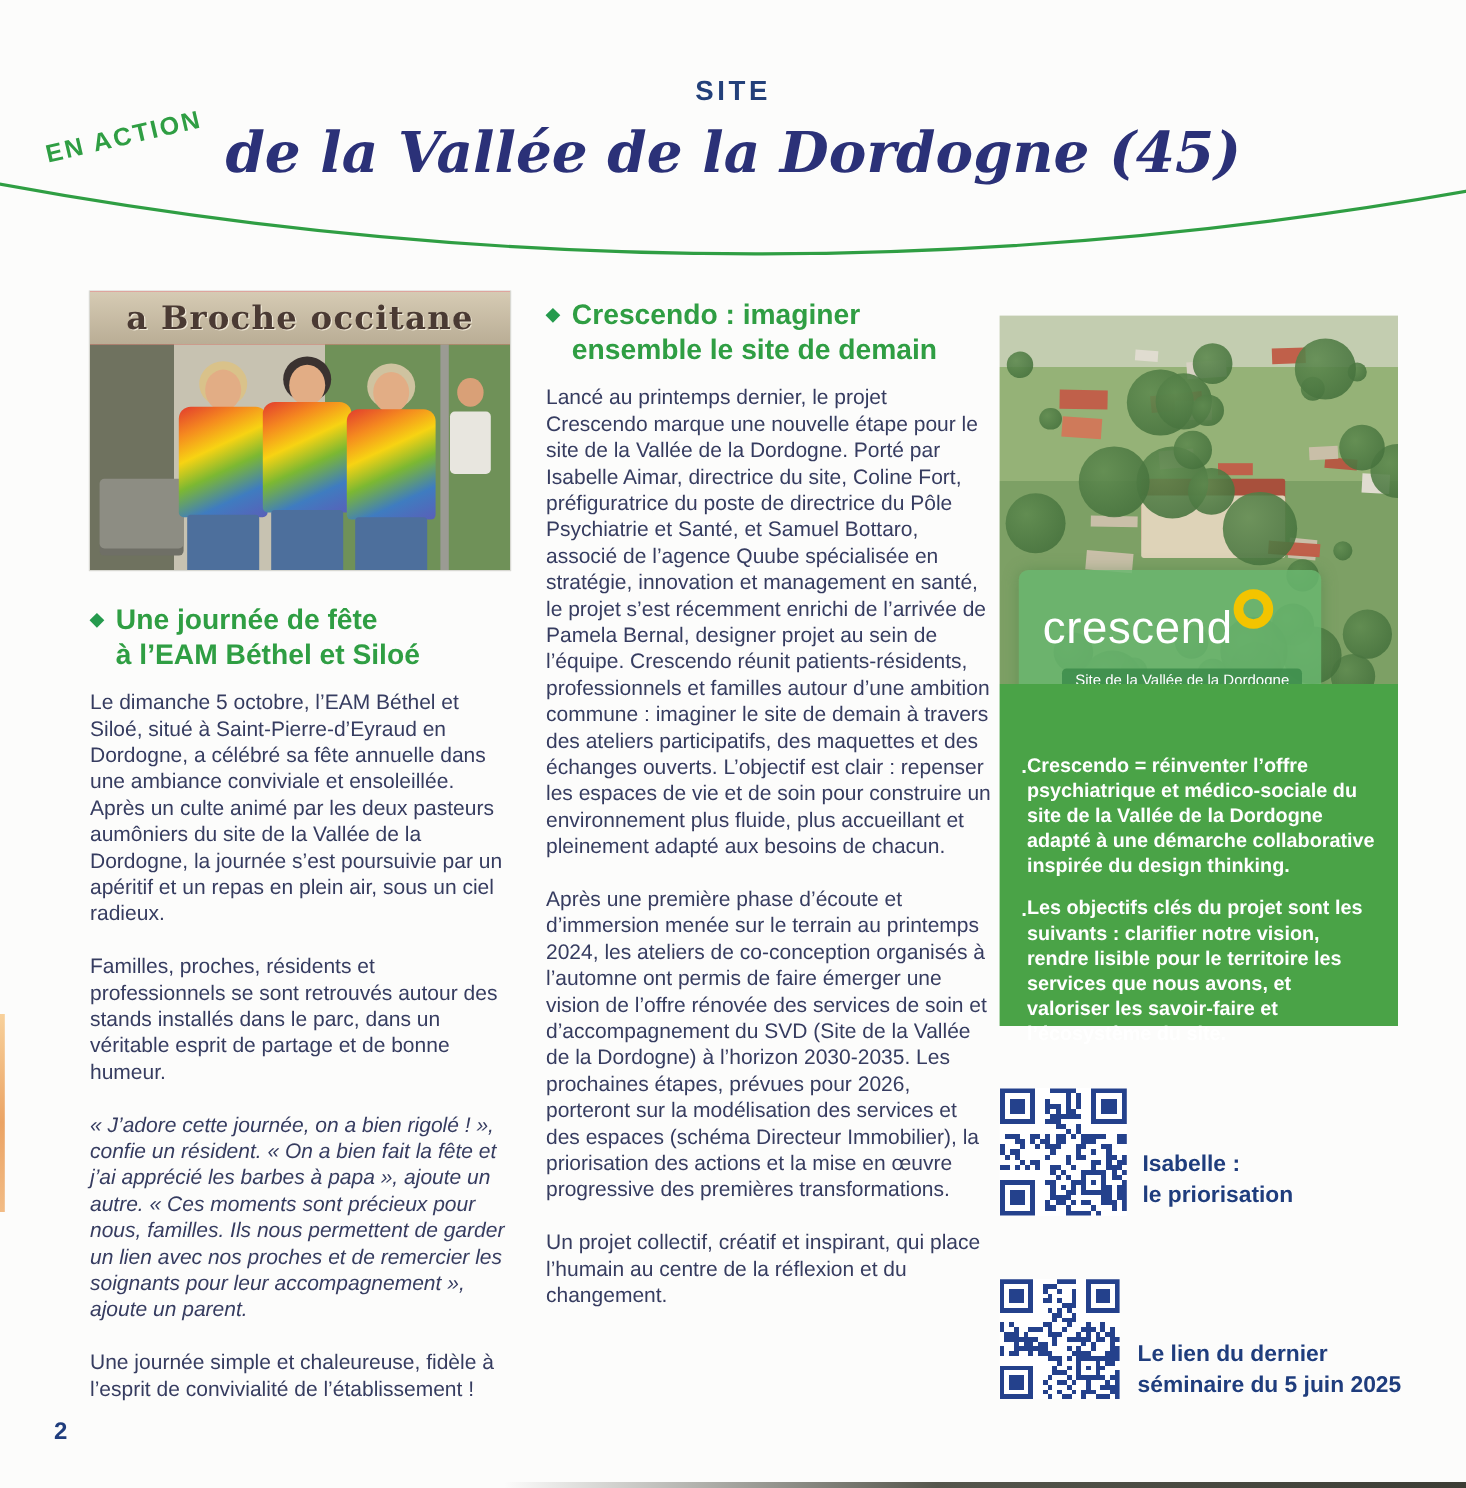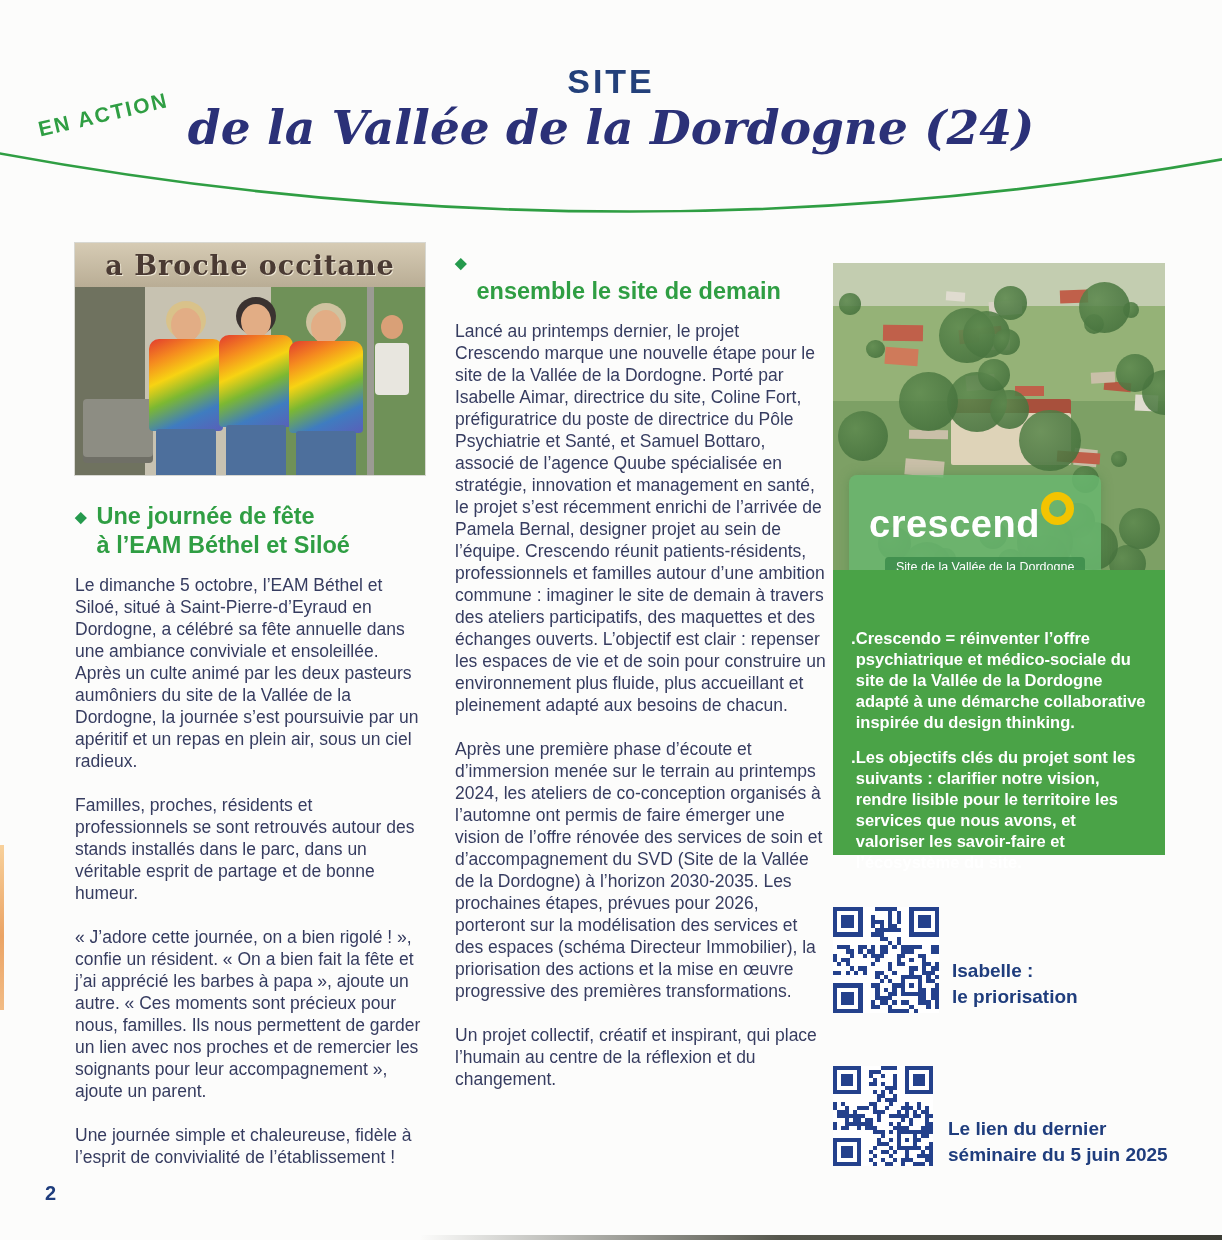--- a/index.html
+++ b/index.html
@@ -2,35 +2,35 @@
 <html><head>
 <meta charset="utf-8">
 <style>
   html,body{margin:0;padding:0;background:#ffffff;}
   body{width:1222px;height:1240px;overflow:hidden;
        font-family:"Liberation Sans",sans-serif;}
   .page{position:relative;width:1222px;height:1240px;background:#fcfcfb;}
 
   
   .kicker{position:absolute;top:62px;left:0;width:1222px;text-align:center;
-          font-size:34px;font-weight:bold;letter-spacing:3px;color:#23407a;}
+          font-size:23px;font-weight:bold;letter-spacing:3px;color:#23407a;}
   .main-title{position:absolute;top:100px;left:0;width:1222px;margin:0;text-align:center;
           font-family:"DejaVu Serif",serif;font-style:italic;font-weight:bold;
           font-size:47px;color:#2b3178;}
   .en-action{position:absolute;top:118px;left:36px;transform:rotate(-13deg);
           transform-origin:left top;font-size:21px;font-weight:bold;letter-spacing:2px;
           color:#2f9e43;}
   .curve-svg{position:absolute;top:0;left:0;}
 
   
   .heading{display:flex;gap:10px;margin:0 0 14px 0;
            font-size:23.5px;line-height:29px;font-weight:bold;color:#2f9e43;}
   .heading .diamond{font-size:15px;line-height:29px;color:#259a4d;}
   .body-text p{margin:0 0 22px 0;font-size:17.5px;line-height:22px;color:#363c60;}
-  .italic-quote{}
+  .italic-quote{font-style:italic;}
 
   .col-left{position:absolute;left:75px;top:502px;width:352px;}
   .col-center{position:absolute;left:455px;top:248px;width:372px;}
 
   
   .photo-left{position:absolute;left:75px;top:243px;width:350px;height:232px;
           overflow:hidden;box-shadow:0 0 0 1px #d8d8d2;background:#ef4444;text-align:right;}
   .photo-left .banner{position:absolute;top:0;left:0;right:0;height:44px;
           background:linear-gradient(180deg,#d6cbb4,#b9ad95);
           display:flex;align-items:center;justify-content:center;}
@@ -52,21 +52,21 @@
 
   
   .right-panel{position:absolute;left:833px;top:263px;width:332px;height:592px;}
   .aerial{position:absolute;top:0;left:0;width:332px;height:307px;overflow:hidden;
           background:linear-gradient(180deg,#c3cdb0 0 14%,#95b277 14% 45%,#7da065 45% 100%);}
   .aerial .main-building{position:absolute;left:118px;top:150px;width:120px;height:52px;
           background:#ded3b8;box-shadow:0 -14px 0 #a8503c;border-radius:2px;}
   .logo-card{position:absolute;left:16px;top:212px;width:252px;height:138px;border-radius:8px;
           background:rgba(104,182,110,0.85);box-shadow:0 0 12px rgba(60,120,60,.35);}
   .logo-line{position:absolute;left:20px;top:28px;white-space:nowrap;}
-  .logo-text{font-size:38px;font-weight:700;color:#ffffff;letter-spacing:0.5px;}
+  .logo-text{font-size:38px;font-weight:400;color:#ffffff;letter-spacing:0.5px;}
   .logo-o{display:inline-block;width:17px;height:17px;border:8px solid #f3c400;
           border-radius:50%;vertical-align:baseline;transform:translateY(-12px);margin-left:1px;}
   .logo-tagline{position:absolute;left:36px;top:82px;padding:3px 11px;border-radius:4px;
           background:rgba(58,138,72,.8);color:#fefefe;font-size:12.5px;white-space:nowrap;}
   .blue-dot{position:absolute;left:236px;top:316px;width:13px;height:13px;border-radius:50%;background:#2946b8;}
   .green-box{position:absolute;left:0;top:307px;width:332px;height:285px;background:#4aa347;
           box-sizing:border-box;padding:58px 16px 0 18px;}
   .gb-item{display:flex;margin-bottom:14px;}
   .gb-dot{width:12px;color:#ffffff;font-weight:bold;font-size:17px;line-height:21px;}
   .gb-item p{margin:0;font-size:16.5px;line-height:21px;font-weight:bold;color:#ffffff;}
@@ -87,21 +87,21 @@
 </head>
 <body>
 
 <div class="page">
 
   <svg class="curve-svg" width="1222" height="280" viewBox="0 0 1222 280">
     <path d="M -8 152 Q 615 268 1230 158" fill="none" stroke="#2f9e43" stroke-width="2.6"></path>
   </svg>
 
   <div class="kicker">SITE</div>
-  <h1 class="main-title">de la Vallée de la Dordogne (24)</h1>
+  <h1 class="main-title">de la Vallée de la Dordogne (45)</h1>
   <div class="en-action">EN ACTION</div>
 
   <div class="photo-left">
     <div class="scene">
       <div class="grill"></div>
       <div class="tent-pole" style="left:292px;"></div>
       <div class="person" style="left:72px;top:14px;">
         <div class="hair" style="background:#d9c28a;"></div>
         <div class="head"></div>
         <div class="shirt"></div>
@@ -138,21 +138,21 @@
     <p>Le dimanche 5 octobre, l’EAM Béthel et Siloé, situé à Saint-Pierre-d’Eyraud en Dordogne, a célébré sa fête annuelle dans une ambiance conviviale et ensoleillée. Après un culte animé par les deux pasteurs aumôniers du site de la Vallée de la Dordogne, la journée s’est poursuivie par un apéritif et un repas en plein air, sous un ciel radieux.</p>
     <p>Familles, proches, résidents et professionnels se sont retrouvés autour des stands installés dans le parc, dans un véritable esprit de partage et de bonne humeur.</p>
     <p class="italic-quote">« J’adore cette journée, on a bien rigolé ! », confie un résident. « On a bien fait la fête et j’ai apprécié les barbes à papa », ajoute un autre. « Ces moments sont précieux pour nous, familles. Ils nous permettent de garder un lien avec nos proches et de remercier les soignants pour leur accompagnement », ajoute un parent.</p>
     <p>Une journée simple et chaleureuse, fidèle à l’esprit de convivialité de l’établissement !</p>
   </section>
 
   <section class="col-center body-text">
     <h2 class="heading">
       <span class="diamond">◆</span>
       <span>
-        <br>
+        <span>Crescendo : imaginer</span><br>
         <span>ensemble le site de demain</span>
       </span>
     </h2>
     <p>Lancé au printemps dernier, le projet Crescendo marque une nouvelle étape pour le site de la Vallée de la Dordogne. Porté par Isabelle Aimar, directrice du site, Coline Fort, préfiguratrice du poste de directrice du Pôle Psychiatrie et Santé, et Samuel Bottaro, associé de l’agence Quube spécialisée en stratégie, innovation et management en santé, le projet s’est récemment enrichi de l’arrivée de Pamela Bernal, designer projet au sein de l’équipe. Crescendo réunit patients-résidents, professionnels et familles autour d’une ambition commune : imaginer le site de demain à travers des ateliers participatifs, des maquettes et des échanges ouverts. L’objectif est clair : repenser les espaces de vie et de soin pour construire un environnement plus fluide, plus accueillant et pleinement adapté aux besoins de chacun.</p>
     <p>Après une première phase d’écoute et d’immersion menée sur le terrain au printemps 2024, les ateliers de co-conception organisés à l’automne ont permis de faire émerger une vision de l’offre rénovée des services de soin et d’accompagnement du SVD (Site de la Vallée de la Dordogne) à l’horizon 2030-2035. Les prochaines étapes, prévues pour 2026, porteront sur la modélisation des services et des espaces (schéma Directeur Immobilier), la priorisation des actions et la mise en œuvre progressive des premières transformations.</p>
     <p>Un projet collectif, créatif et inspirant, qui place l’humain au centre de la réflexion et du changement.</p>
   </section>
 
   <div class="right-panel">
     <div class="aerial" id="aerial">

